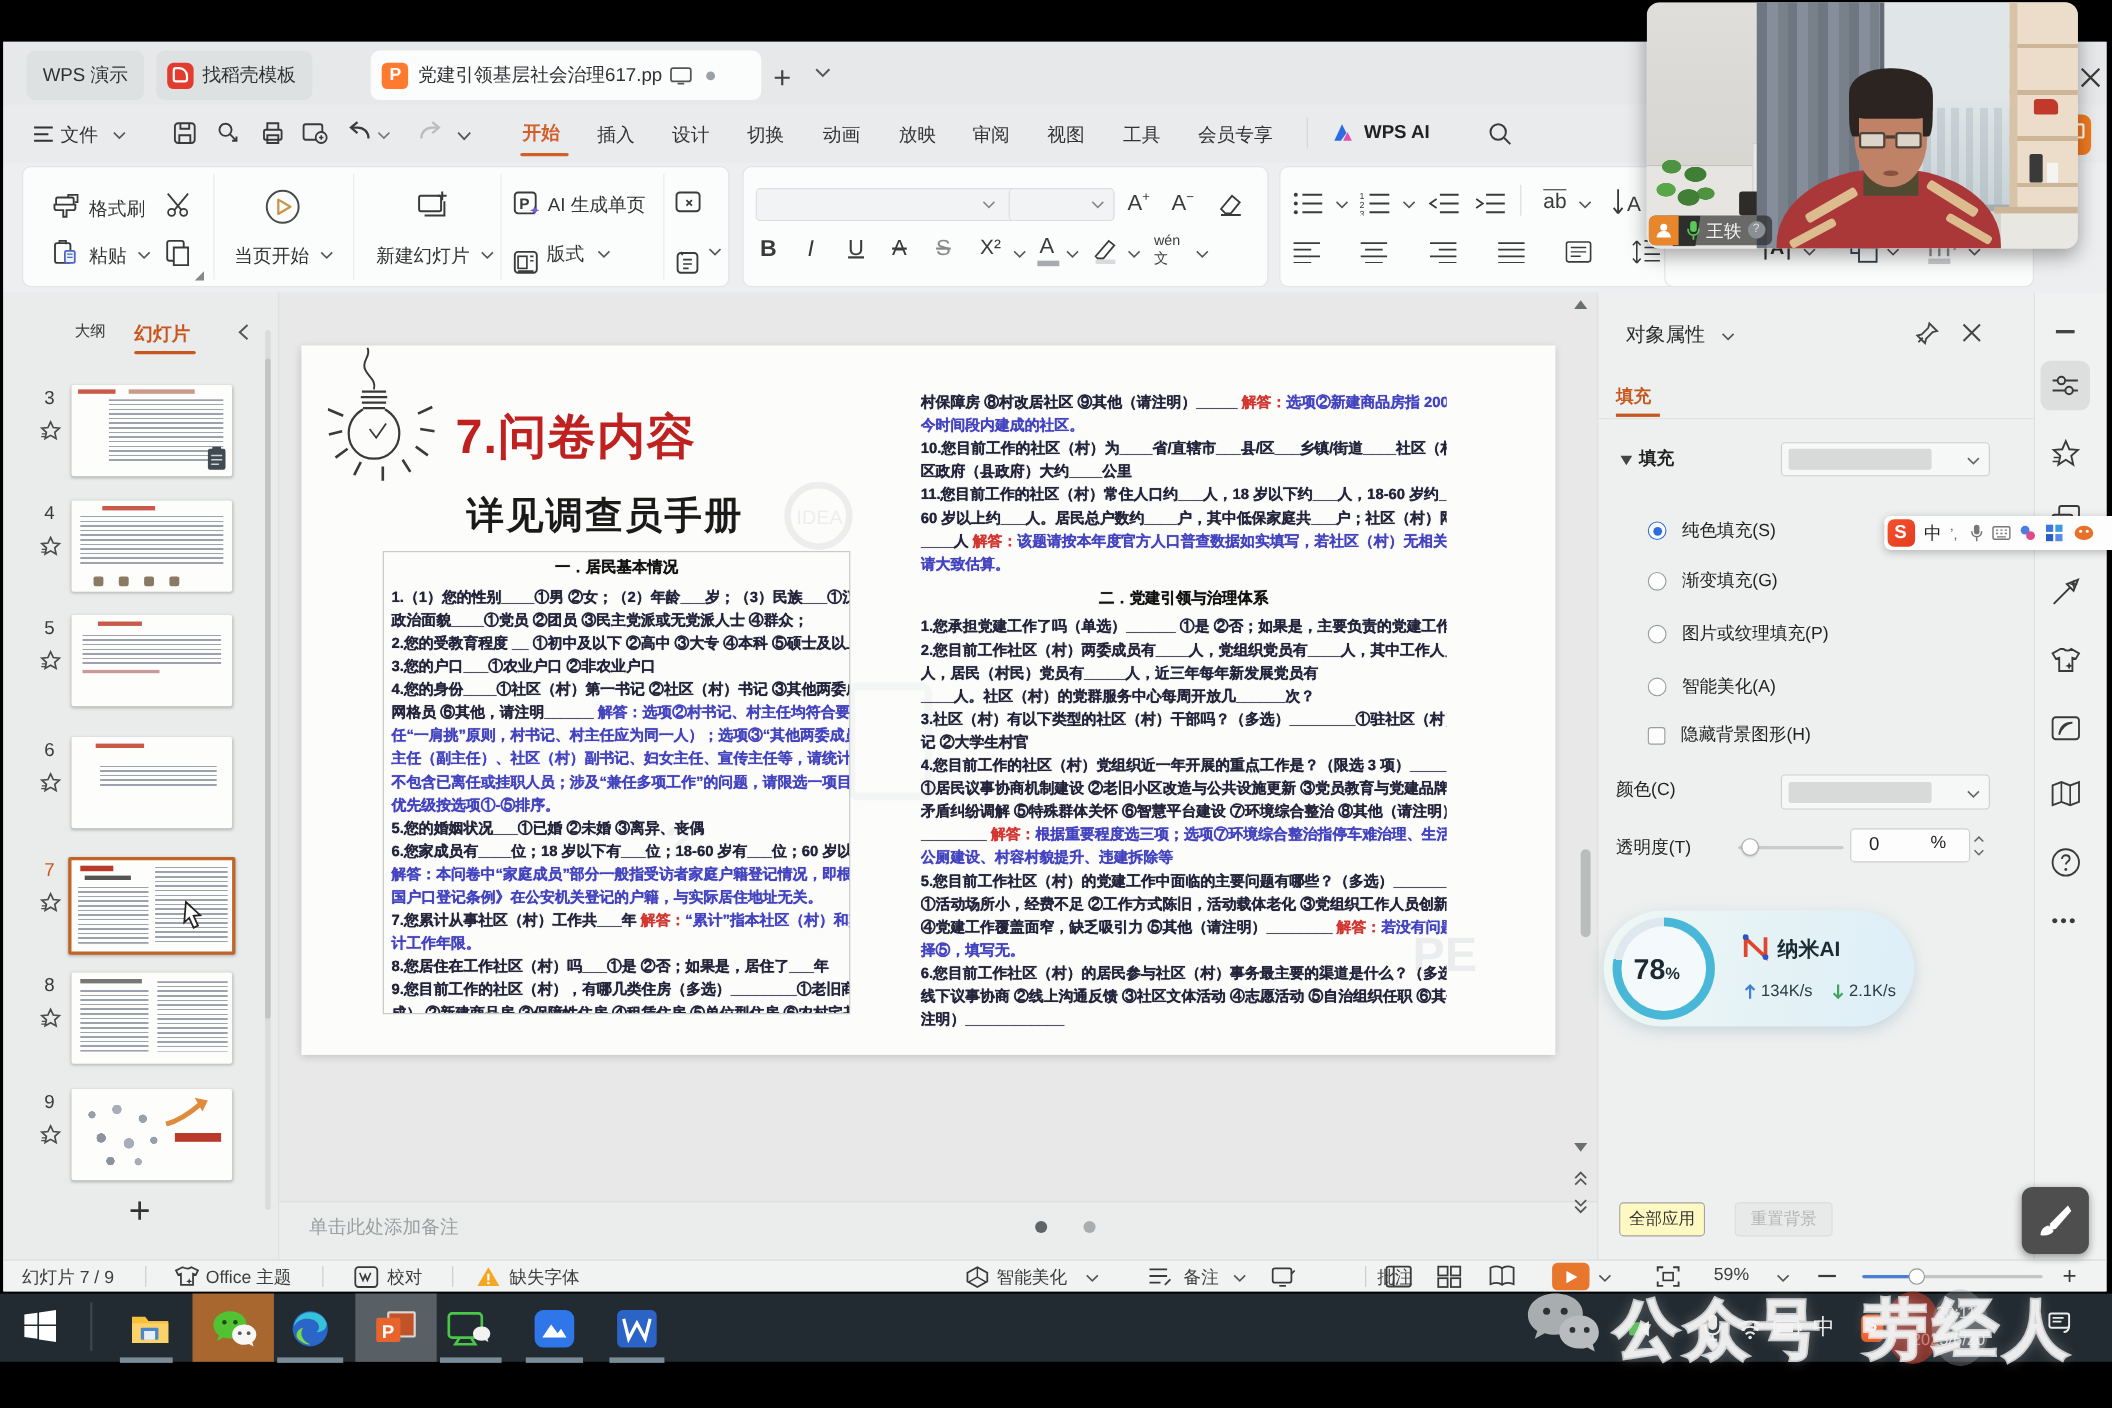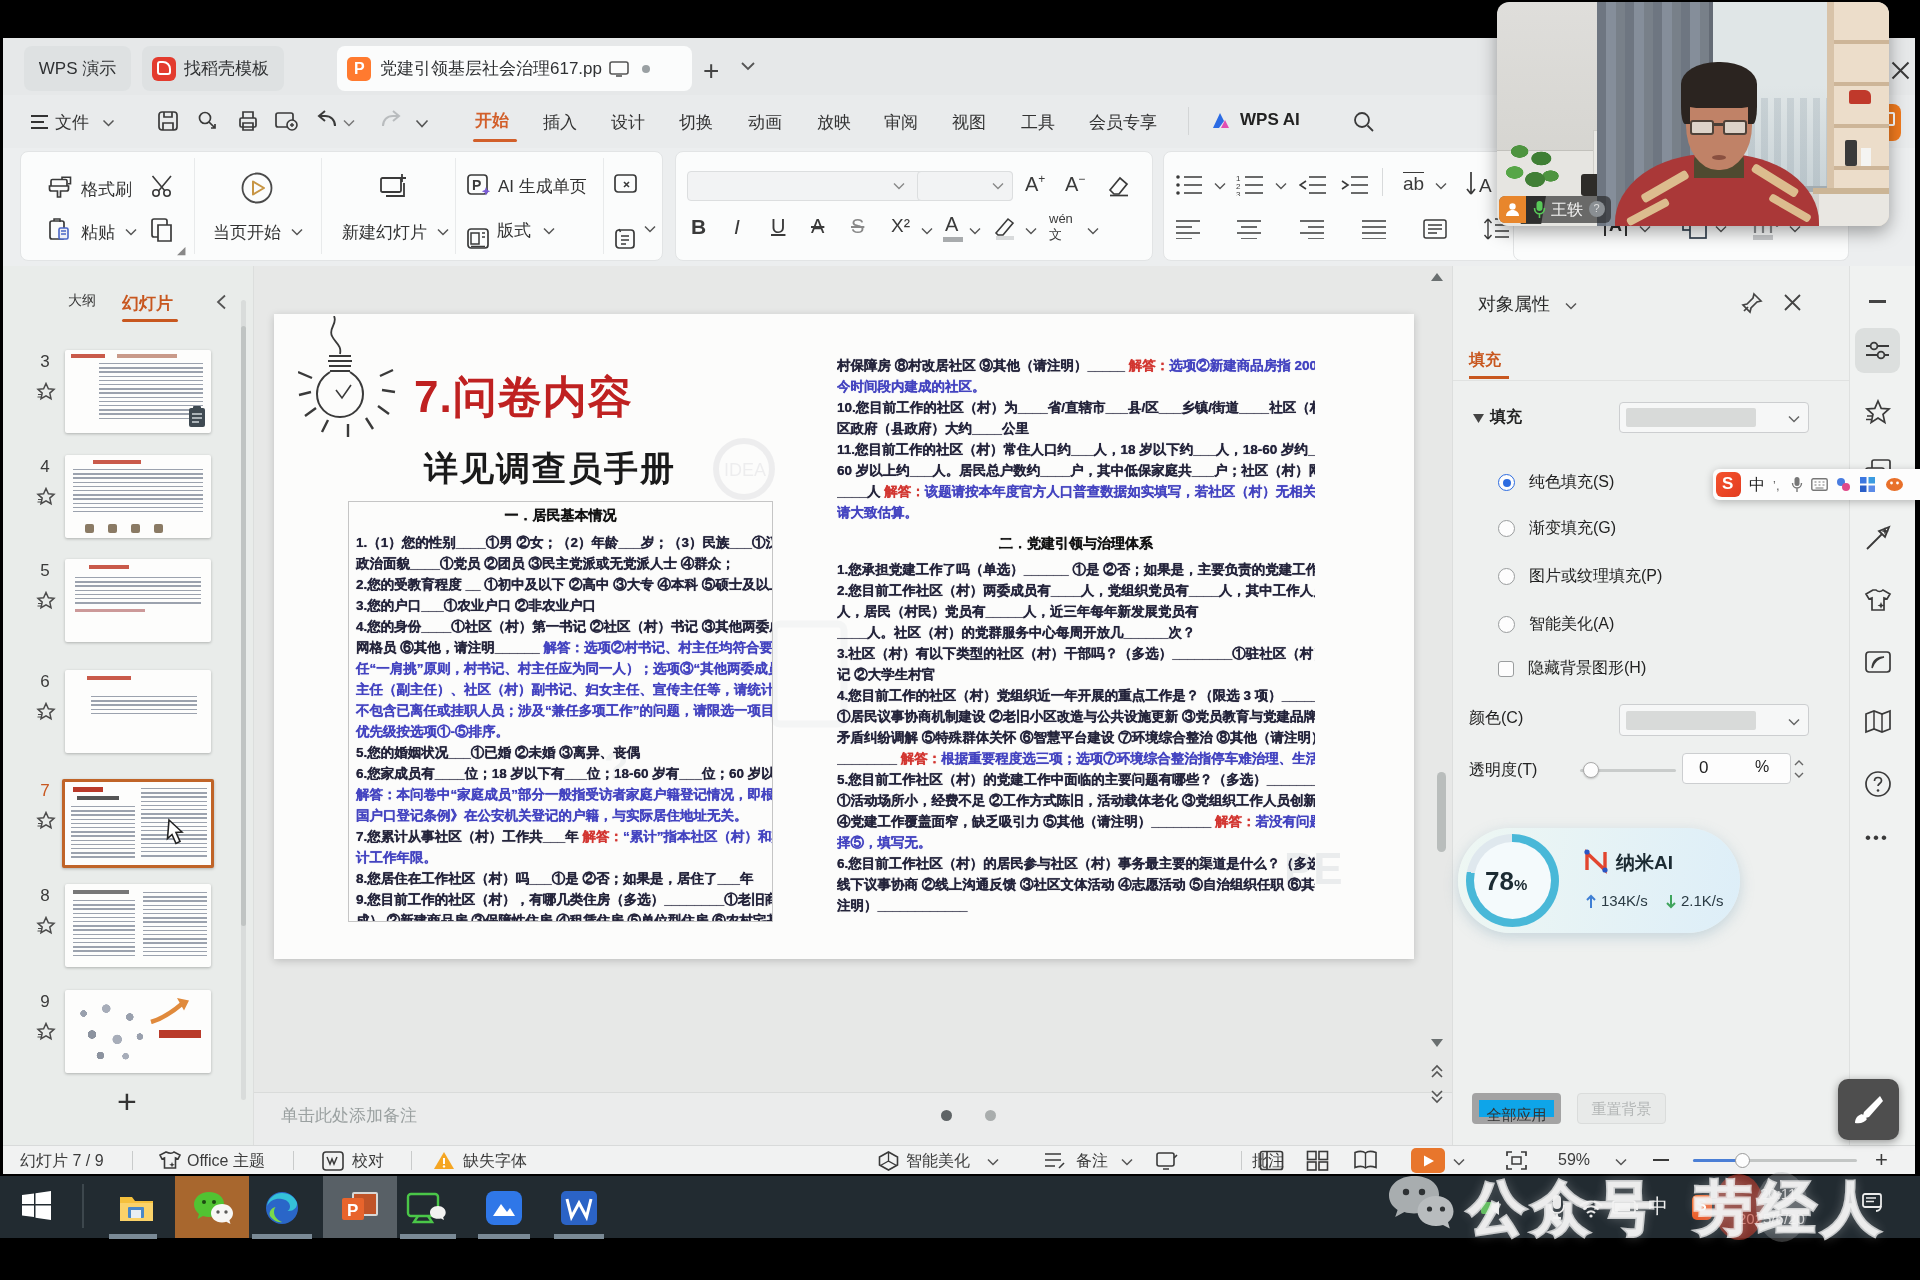--- a/index.html
+++ b/index.html
@@ -495,20 +495,21 @@
           <div>1.您承担党建工作了吗（单选）______ ①是 ②否；如果是，主要负责的党建工作是____</div>
           <div>2.您目前工作社区（村）两委成员有____人，党组织党员有____人，其中工作人员党员有</div>
           <div>人，居民（村民）党员有_____人，近三年每年新发展党员有</div>
           <div>____人。社区（村）的党群服务中心每周开放几______次？</div>
           <div>3.社区（村）有以下类型的社区（村）干部吗？（多选）________①驻社区（村）第一书</div>
           <div>记 ②大学生村官</div>
           <div>4.您目前工作的社区（村）党组织近一年开展的重点工作是？（限选 3 项）________</div>
           <div>①居民议事协商机制建设 ②老旧小区改造与公共设施更新 ③党员教育与党建品牌建设 ④</div>
           <div>矛盾纠纷调解 ⑤特殊群体关怀 ⑥智慧平台建设 ⑦环境综合整治 ⑧其他（请注明）</div>
           <div>________ <span class="rd">解答：</span><span class="bl">根据重要程度选三项；选项⑦环境综合整治指停车难治理、生活垃圾治理、</span></div>
+          <div class="bl">公厕建设、村容村貌提升、违建拆除等</div>
           <div>5.您目前工作社区（村）的党建工作中面临的主要问题有哪些？（多选）________</div>
           <div>①活动场所小，经费不足 ②工作方式陈旧，活动载体老化 ③党组织工作人员创新意识较弱</div>
           <div>④党建工作覆盖面窄，缺乏吸引力 ⑤其他（请注明）________ <span class="rd">解答：</span><span class="bl">若没有问题，可选</span></div>
           <div class="bl">择⑤，填写无。</div>
           <div>6.您目前工作社区（村）的居民参与社区（村）事务最主要的渠道是什么？（多选）______①</div>
           <div>线下议事协商 ②线上沟通反馈 ③社区文体活动 ④志愿活动 ⑤自治组织任职 ⑥其他（请</div>
           <div>注明）____________</div>
         </div>
       </div>
 
@@ -592,21 +593,21 @@
       <div class="abs" style="left:163px;top:584px;font-size:19px;font-weight:bold;color:#1c2b33;">纳米AI</div>
       <svg class="abs" style="left:132px;top:628px;" width="12" height="15" viewBox="0 0 12 15">
           <path d="M6 14V2M2 6l4-4 4 4" stroke="#3f7fd4" stroke-width="2" fill="none"></path>
         </svg>
       <div class="abs" style="left:148px;top:626px;font-size:15px;color:#2b3b44;">134K/s</div>
       <svg class="abs" style="left:212px;top:628px;" width="12" height="15" viewBox="0 0 12 15">
           <path d="M6 1v12M2 9l4 4 4-4" stroke="#3fa45c" stroke-width="2" fill="none"></path>
         </svg>
       <div class="abs" style="left:228px;top:626px;font-size:15px;color:#2b3b44;">2.1K/s</div>
 
-      <div class="abs" style="left:19px;top:827px;width:89px;height:31px;background:#0ea5e9;border:7px solid #a3a3a3;border-radius:4px;font-size:15px;color:#333;text-align:center;line-height:29px;">全部应用</div>
+      <div class="abs" style="left:19px;top:827px;width:78px;height:31px;background:#fef9c3;border:1px solid #a3a3a3;border-radius:4px;font-size:15px;color:#333;text-align:center;line-height:29px;">全部应用</div>
       <div class="abs" style="left:124px;top:827px;width:89px;height:31px;background:#e8eae9;border:1px solid #dadcdb;border-radius:4px;font-size:15px;color:#b3b6b6;text-align:center;line-height:29px;">重置背景</div>
     </div>
     <div id="rightstrip">
       <div class="abs" style="left:19px;top:34px;width:17px;height:2.5px;background:#444;"></div>
       <div class="abs" style="left:5px;top:62px;width:45px;height:45px;background:#dcdfde;border-radius:9px;"></div>
       <svg class="abs" style="left:14px;top:71px;" width="27" height="27" viewBox="0 0 27 27">
           <path d="M2 9h23M2 18h23" stroke="#3a3a3a" stroke-width="1.8"></path>
           <circle cx="10" cy="9" r="3.4" fill="#dcdfde" stroke="#3a3a3a" stroke-width="1.8"></circle>
           <circle cx="17" cy="18" r="3.4" fill="#dcdfde" stroke="#3a3a3a" stroke-width="1.8"></circle>
         </svg>

